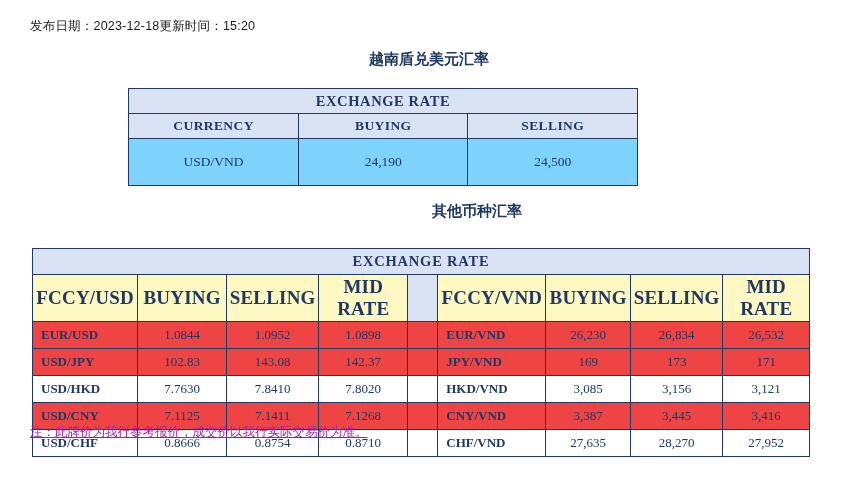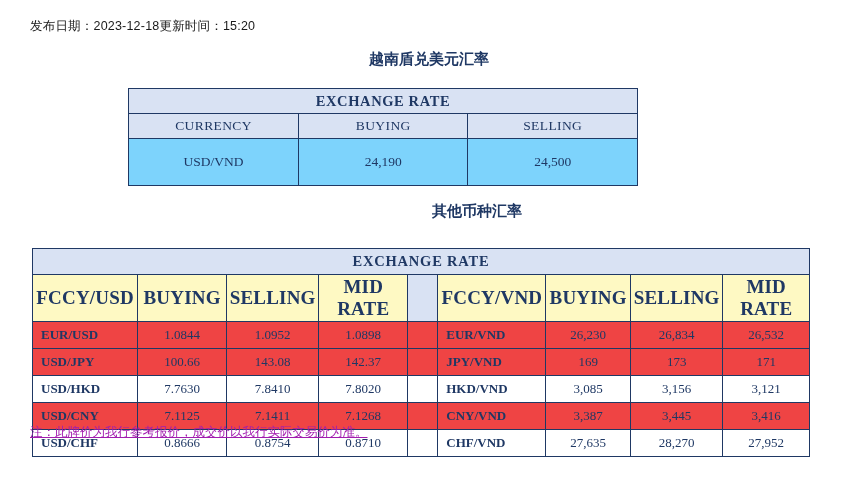--- a/index.html
+++ b/index.html
@@ -77,21 +77,21 @@
     background: #d9e2f3;
     font-size: 14.5px;
     font-weight: bold;
     letter-spacing: 0.6px;
     height: 22px;
     font-family: "Liberation Serif", serif;
   }
   table.main-table .colhead {
     background: #d9e2f3;
     font-size: 13.5px;
-    font-weight: normal;
+    font-weight: bold;
     height: 22px;
     letter-spacing: 0.4px;
   }
   table.main-table .datacell {
     height: 44px;
     font-size: 13.5px;
     background: #7dd3fc;
   }
 
   
@@ -215,21 +215,21 @@
         <td>1.0898</td>
         <td class="spacer"></td>
         <td class="pair">EUR/VND</td>
         <td>26,230</td>
         <td>26,834</td>
         <td>26,532</td>
       </tr>
 
       <tr class="alt">
         <td class="pair">USD/JPY</td>
-        <td>100.66</td>
+        <td>102.83</td>
         <td>143.08</td>
         <td>142.37</td>
         <td class="spacer"></td>
         <td class="pair">JPY/VND</td>
         <td>169</td>
         <td>173</td>
         <td>171</td>
       </tr>
 
       <tr class="plain">

